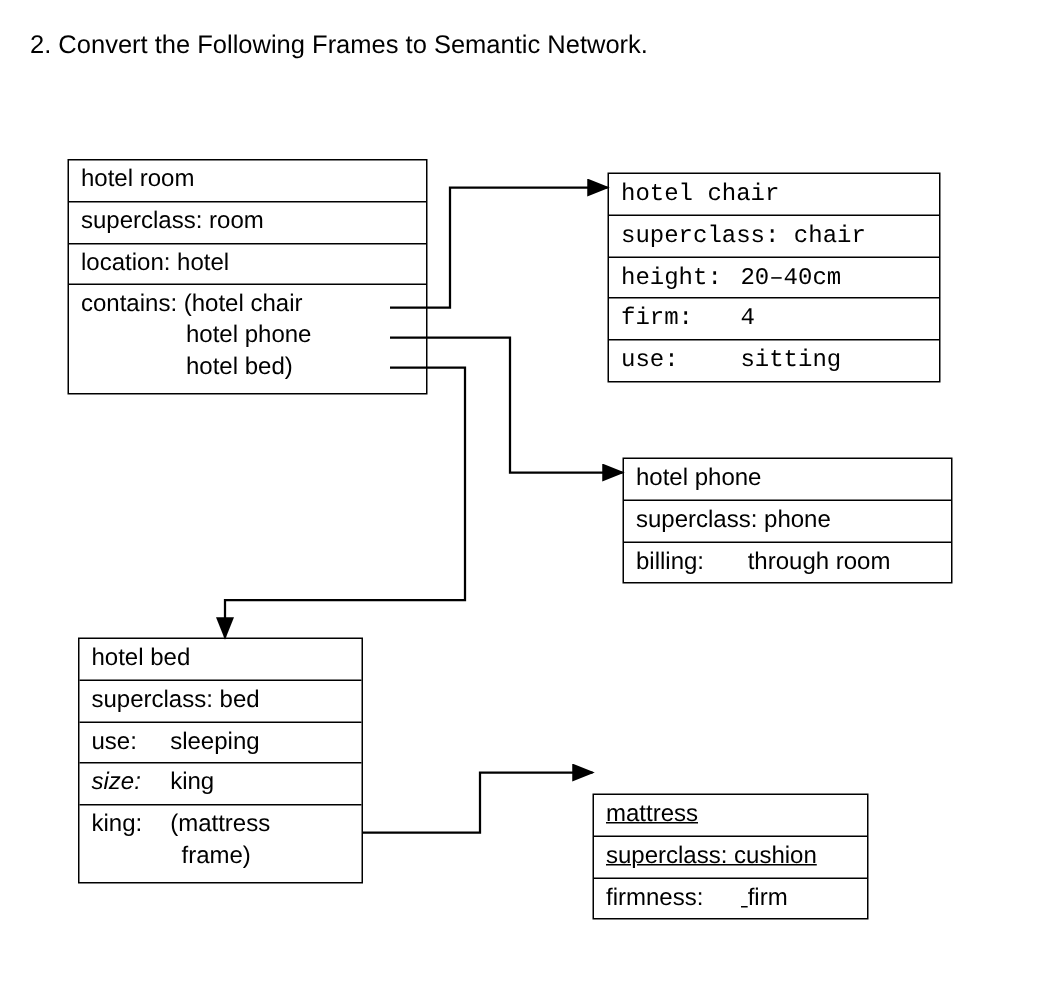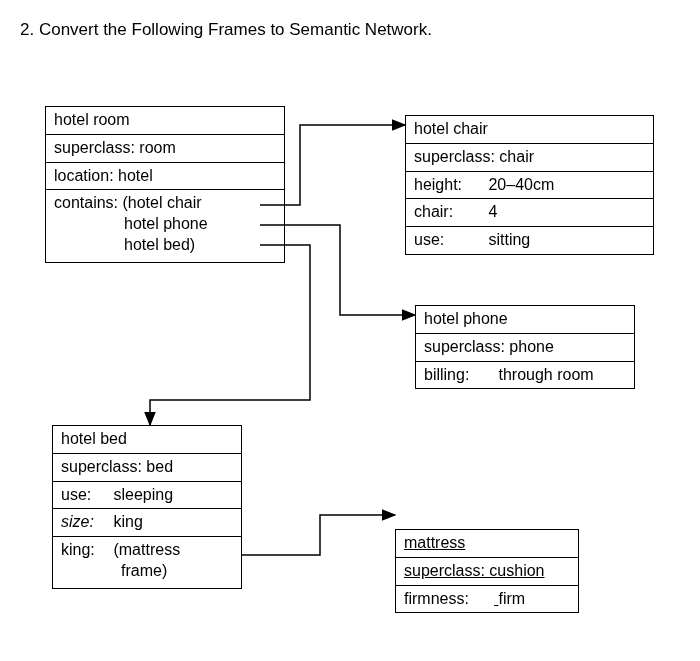--- a/index.html
+++ b/index.html
@@ -60,29 +60,29 @@
     <div class="row">hotel room</div>
     <div class="row">superclass: room</div>
     <div class="row">location:   hotel</div>
     <div class="row" style="padding-bottom:6px;">
       <span>contains: (hotel chair</span><br>
       <span class="pad-left-1">hotel phone</span><br>
       <span class="pad-left-1">hotel bed)</span>
     </div>
   </div>
 
-  <div class="frame" style="left:405px; top:115px; width:249px;">
+  <div class="frame" style="left:405px; top:115px; width:222px;font-family:Liberation Mono, monospace;">
     <div class="row">hotel chair</div>
     <div class="row">superclass: chair</div>
     <div class="row">
       <span class="slot-key" style="min-width:70px;">height:</span>
       <span class="slot-val">20–40cm</span>
     </div>
     <div class="row">
-      <span class="slot-key" style="min-width:70px;">chair:</span>
+      <span class="slot-key" style="min-width:70px;">firm:</span>
       <span class="slot-val">4</span>
     </div>
     <div class="row">
       <span class="slot-key" style="min-width:70px;">use:</span>
       <span class="slot-val">sitting</span>
     </div>
   </div>
 
   <div class="frame" style="left:415px; top:305px; width:220px;">
     <div class="row">hotel phone</div>

